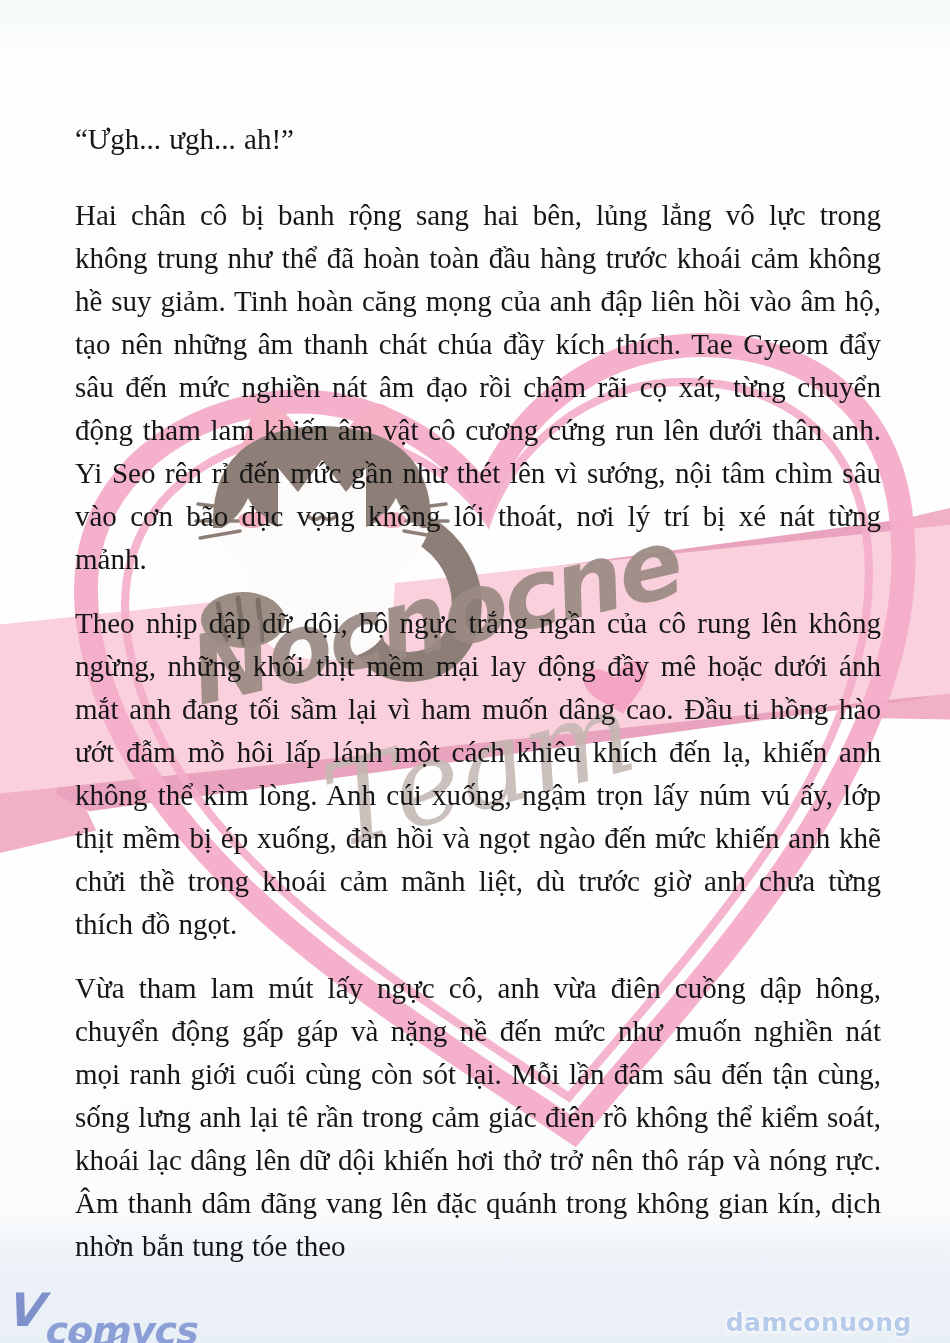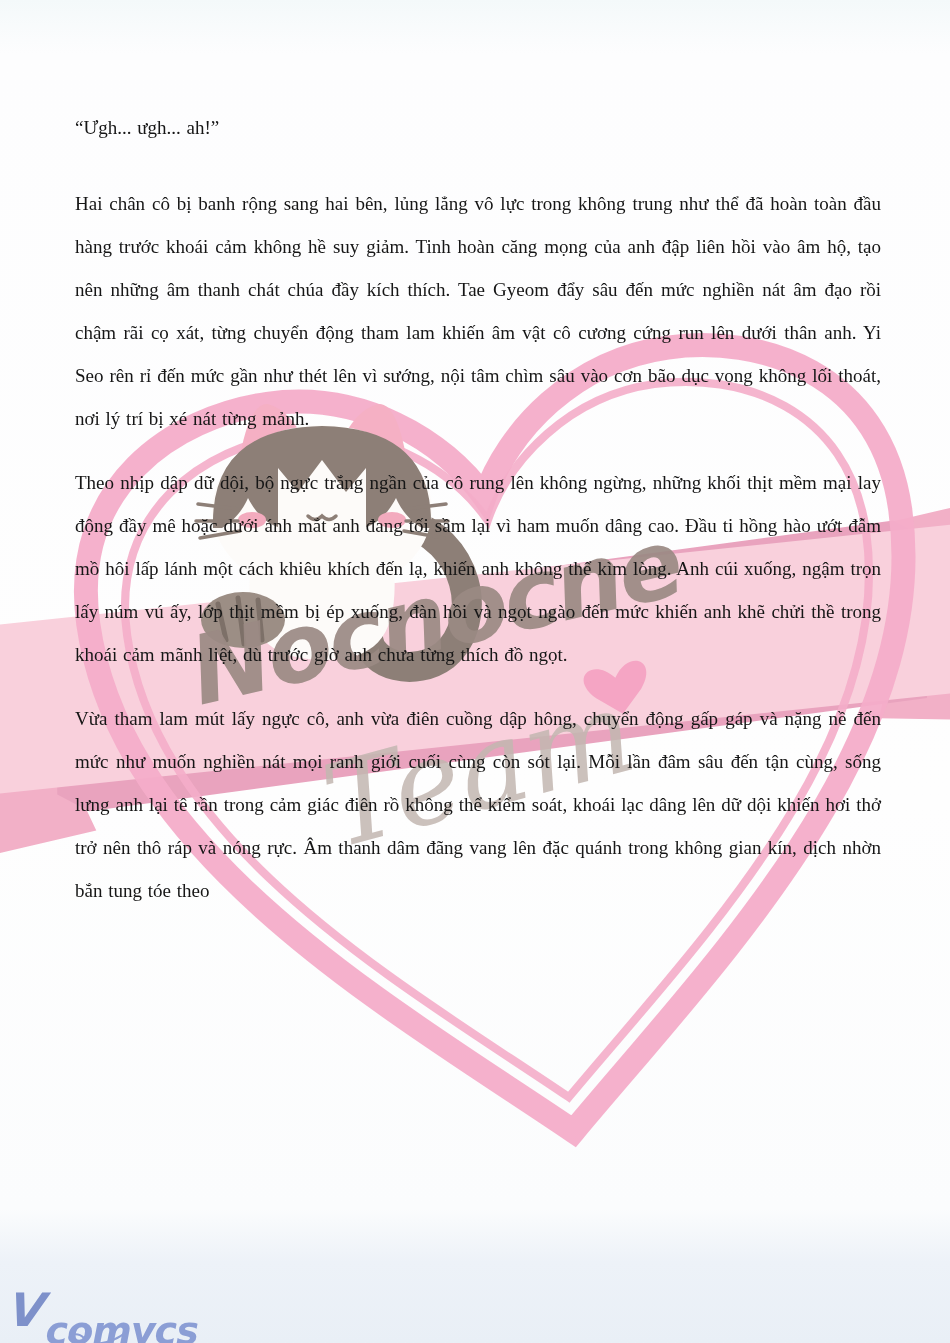--- a/index.html
+++ b/index.html
@@ -12,21 +12,21 @@
   .wm-team-name{font-family:"DejaVu Sans",sans-serif;font-weight:bold;font-style:italic;
                 font-size:95px;letter-spacing:-3px;}
   .wm-team-word{font-family:"DejaVu Serif",serif;font-style:italic;font-size:115px;}
   
   .banner{position:absolute;left:75px;top:55px;width:806px;height:49px;z-index:2;
           background:#fbe4cb;display:flex;align-items:center;justify-content:center;}
   .banner span{font-family:"Liberation Serif",serif;font-weight:bold;font-size:33px;
                color:#cb1e24;white-space:nowrap;letter-spacing:.5px;transform:scaleY(1.08);}
   
   .content{position:absolute;left:75px;top:106px;width:806px;z-index:2;}
-  .content p{margin:0 0 21px 0;font-size:19px;line-height:43px;color:#161616;
+  .content p{margin:12px 0 21px 0;font-size:29px;line-height:43px;color:#161616;
              text-align:justify;word-spacing:1px;}
   .content p.dialogue{margin-bottom:33px;text-align:left;}
   
   .footer-logo{position:absolute;left:10px;top:1290px;z-index:3;display:flex;align-items:flex-start;
                color:#8496cd;font-style:italic;font-weight:bold;font-family:"DejaVu Sans",sans-serif;}
   .footer-logo .v-glyph{font-size:46px;line-height:40px;transform:skewX(-8deg);
                color:#7e91ca;text-shadow:1px 1px 0 #aebcе2;}
   .footer-logo .rest{font-size:38px;line-height:34px;margin-top:24px;letter-spacing:-1px;
                color:#8b9ed5;border-bottom:2px solid transparent;}
   .footer-logo .swash{position:absolute;left:46px;top:40px;}
@@ -98,14 +98,15 @@
   </div>
 
   <div class="footer-logo">
     <span class="v-glyph">V</span>
     <span class="rest">comycs</span>
     <svg class="swash" width="90" height="18" viewBox="0 0 90 18">
       <path d="M70 2 C 55 16, 20 18, 14 10 C 10 4, 22 2, 28 8" fill="none" stroke="#8b9ed5" stroke-width="2"></path>
     </svg>
   </div>
 
+  <div class="credit">damconuong</div>
 
 </div>
 
 </body></html>

